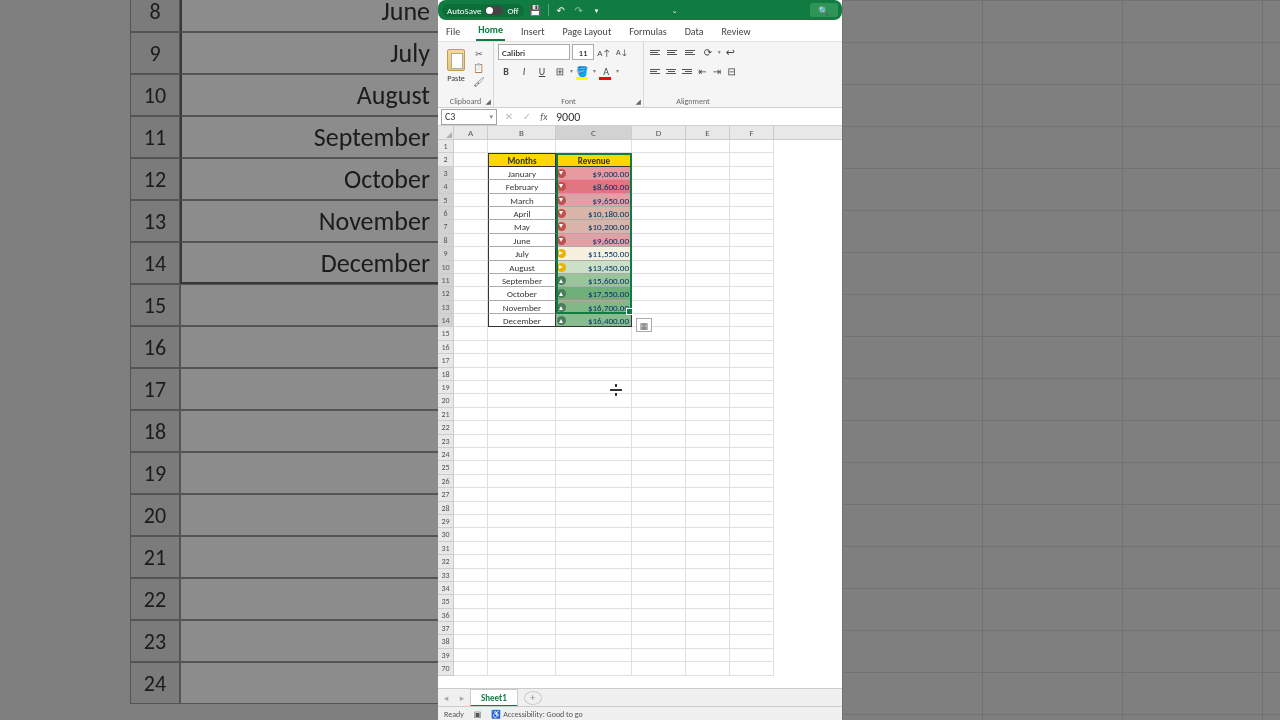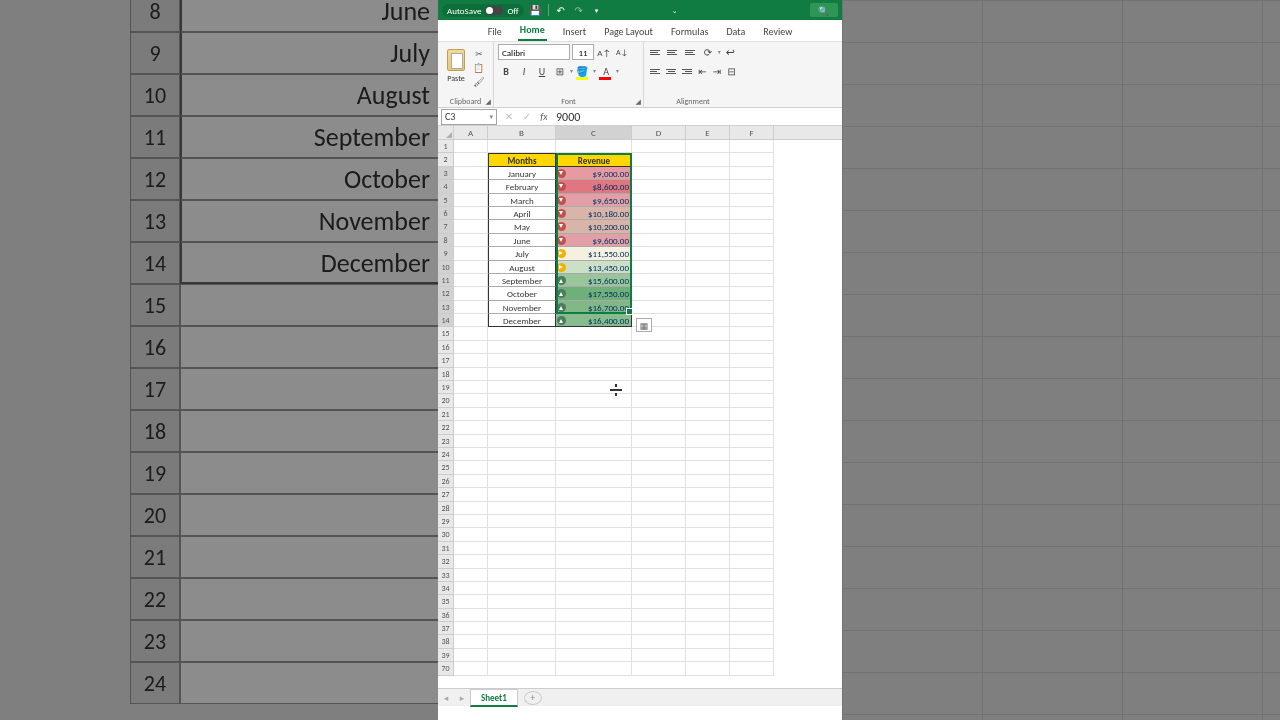--- a/index.html
+++ b/index.html
@@ -15,29 +15,29 @@
 .bg-row-hdr { width: 50px; height: 42px; border: 1px solid #999; background: #e0e0e0; display: flex; align-items: center; justify-content: center; font-size: 22px; color: #333; }
 .bg-cells { position: absolute; left: 180px; top: -10px; }
 .bg-cell { width: 260px; height: 42px; border: 1px solid #999; background: #fff; display: flex; align-items: center; justify-content: flex-end; padding-right: 8px; font-size: 26px; color: #333; overflow: hidden; }
 .bg-grid { position: absolute; inset: 0; }
 .bg-grid-line-h { position: absolute; left: 0; right: 0; height: 1px; background: #d0d0d0; }
 .bg-grid-line-v { position: absolute; top: 0; bottom: 0; width: 1px; background: #d0d0d0; }
 
 
 .app { position: absolute; left: 438px; top: 0; width: 404px; height: 720px; background: #fff; font-size: 10px; color: #333; }
 
-.titlebar { height: 20px; background: #107c41; display: flex; align-items: center; padding: 0 4px; gap: 6px; }
+.titlebar { height: 20px; background: #107c41; display: flex; align-items: center; padding: 0 4px; gap: 6px; border-radius: 8px; }
 .autosave { background: #0e6e39; color: #fff; font-size: 9px; padding: 1px 5px; border-radius: 9px; display: flex; align-items: center; gap: 4px; }
 .autosave-toggle { width: 18px; height: 9px; background: #444; border-radius: 5px; position: relative; }
 .autosave-toggle::after { content: ''; position: absolute; width: 7px; height: 7px; background: #fff; border-radius: 50%; top: 1px; left: 1px; }
 .title-icon { width: 12px; height: 12px; color: #fff; display: flex; align-items: center; justify-content: center; }
 .title-sep { width: 1px; height: 12px; background: rgba(255,255,255,0.3); }
 .search-btn { margin-left: auto; width: 28px; height: 14px; background: #2d9657; border-radius: 2px; display: flex; align-items: center; justify-content: center; }
 
-.tabs { height: 22px; background: #fff; display: flex; align-items: flex-end; border-bottom: 1px solid #e0e0e0; padding: 0 6px; gap: 14px; font-size: 10px; justify-content: center; }
+.tabs { height: 22px; background: #fff; display: flex; align-items: flex-end; border-bottom: 1px solid #e0e0e0; padding: 0 6px; gap: 14px; font-size: 10px; }
 .tab { padding: 3px 2px; color: #444; cursor: pointer; }
 .tab.active { color: #107c41; border-bottom: 2px solid #107c41; font-weight: 600; }
 
 .ribbon { height: 66px; background: #f5f5f5; border-bottom: 1px solid #d0d0d0; display: flex; }
 .rib-group { border-right: 1px solid #d8d8d8; padding: 2px 4px; display: flex; flex-direction: column; position: relative; }
 .rib-group-label { position: absolute; bottom: 1px; left: 0; right: 0; text-align: center; font-size: 8px; color: #666; }
 .rib-launcher { position: absolute; bottom: 1px; right: 2px; font-size: 7px; color: #666; }
 .rib-row { display: flex; align-items: center; gap: 2px; }
 
 .paste-btn { width: 28px; height: 44px; display: flex; flex-direction: column; align-items: center; justify-content: center; gap: 2px; font-size: 8px; }
@@ -689,14 +689,22 @@
       </div>
   </div>
 
   <div class="sheettabs">
     <span class="sheet-nav">◂</span>
     <span class="sheet-nav">▸</span>
     <div class="sheet-tab"><span>Sheet1</span></div>
     <div class="sheet-add">+</div>
   </div>
 
+  <div class="statusbar">
+    <span>Ready</span>
+    <span>▣</span>
+    <span>
+      <span>♿</span>
+      <span>Accessibility: Good to go</span>
+    </span>
+  </div>
 
 </div>
 
 </body></html>

